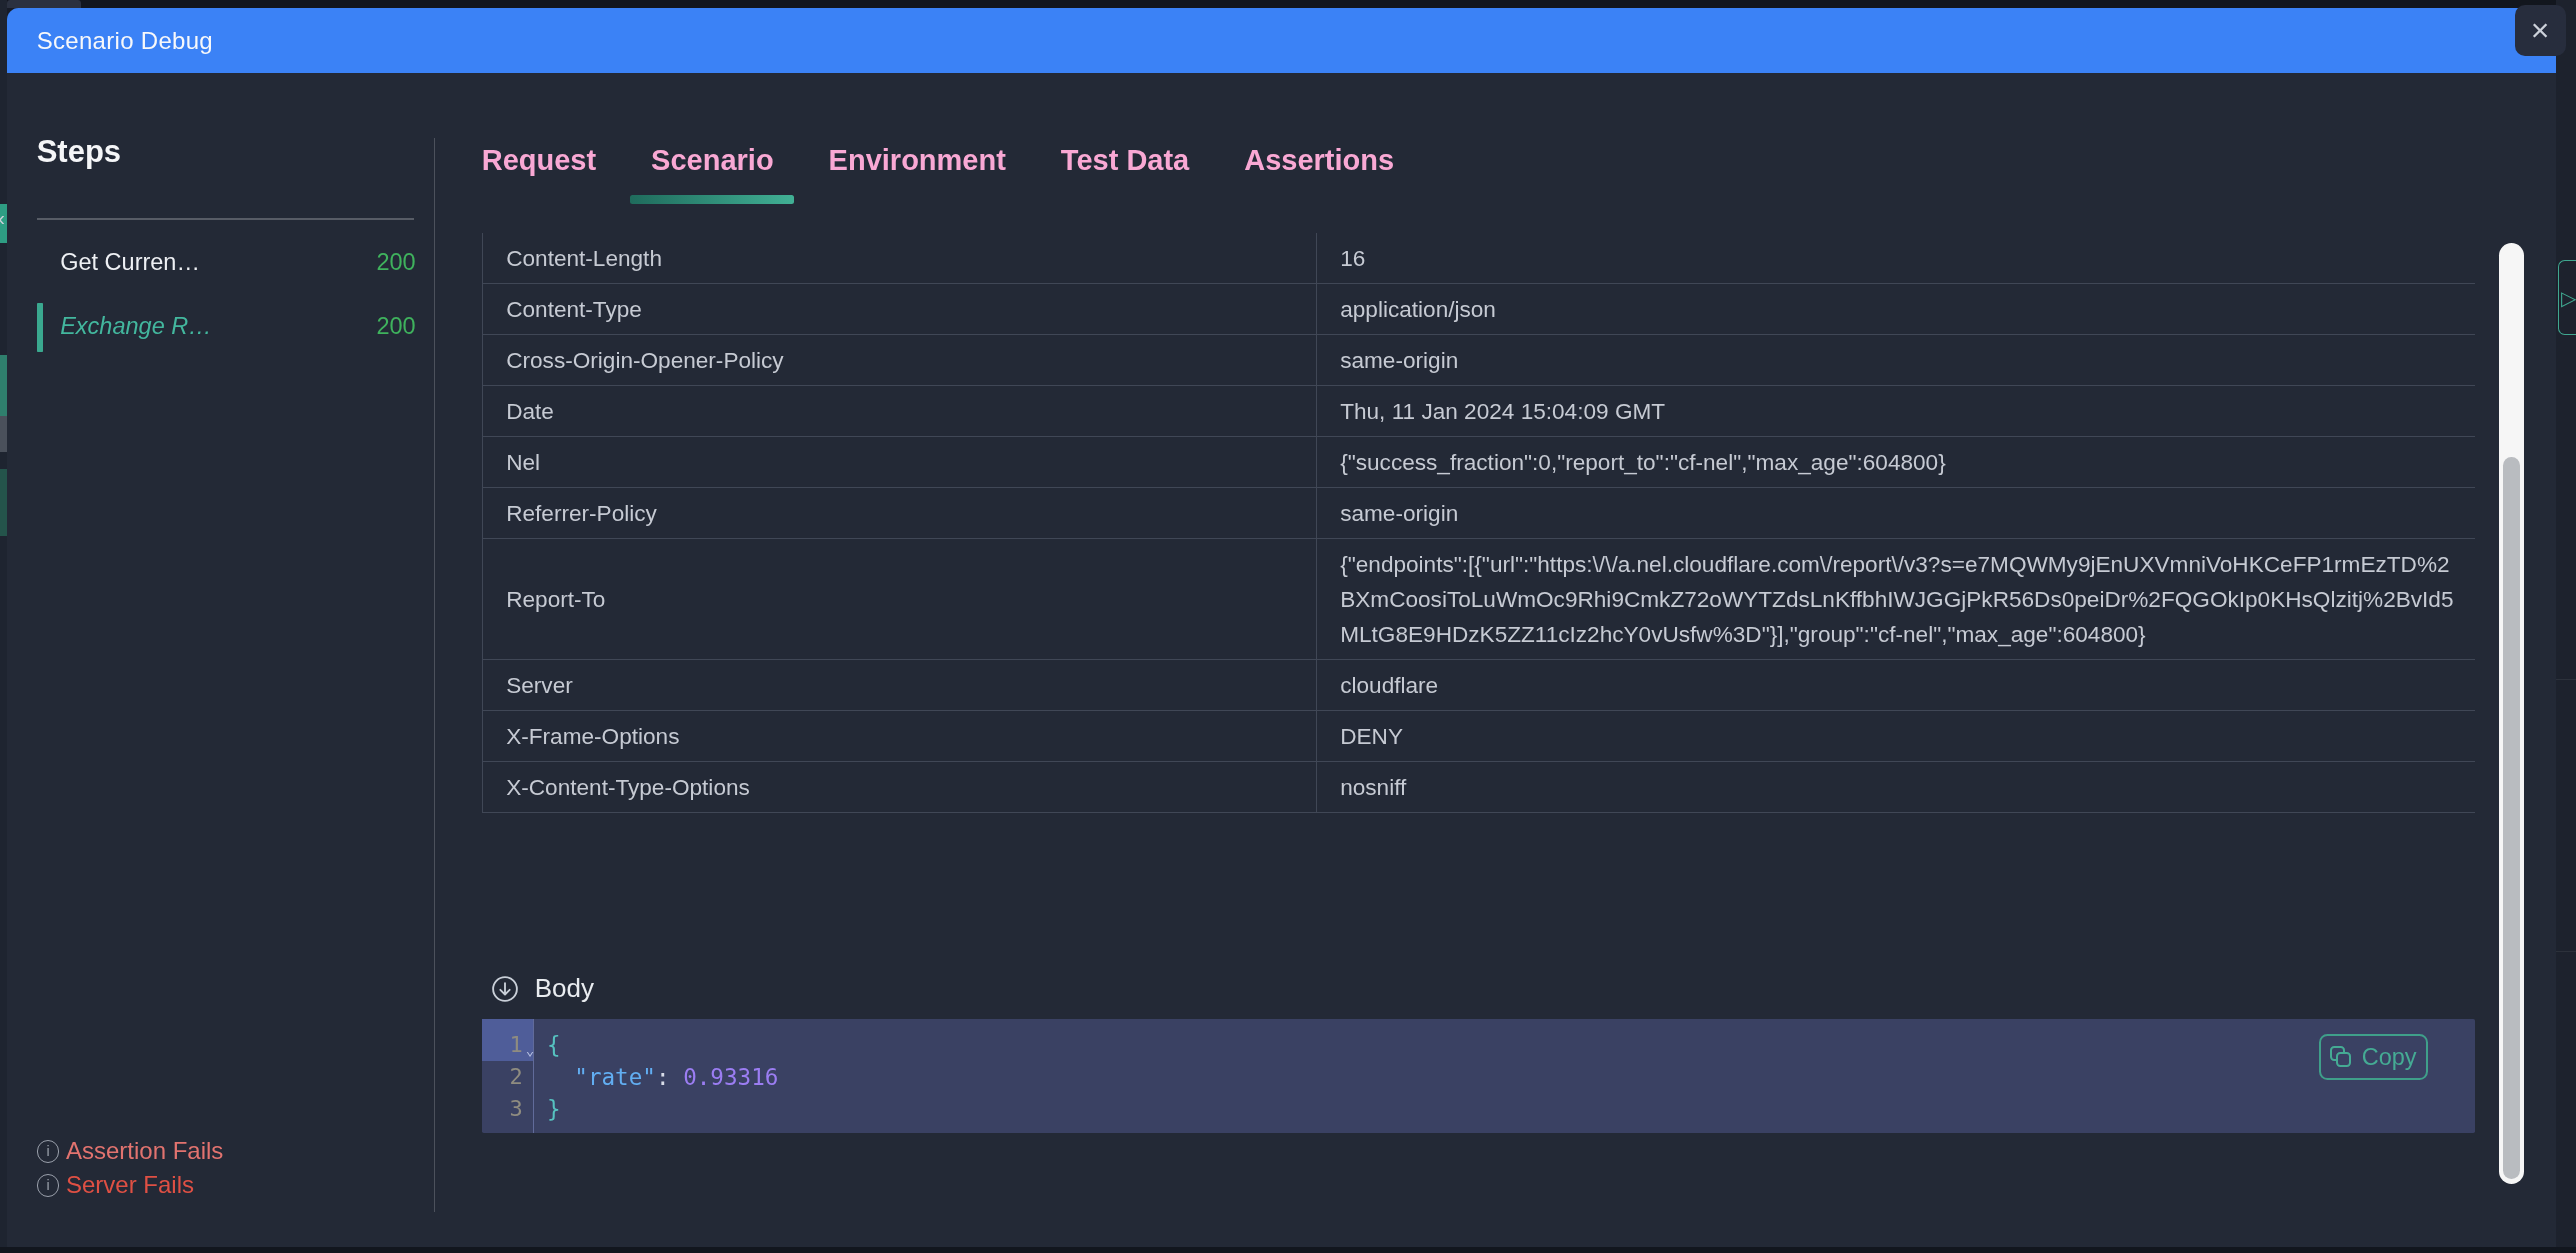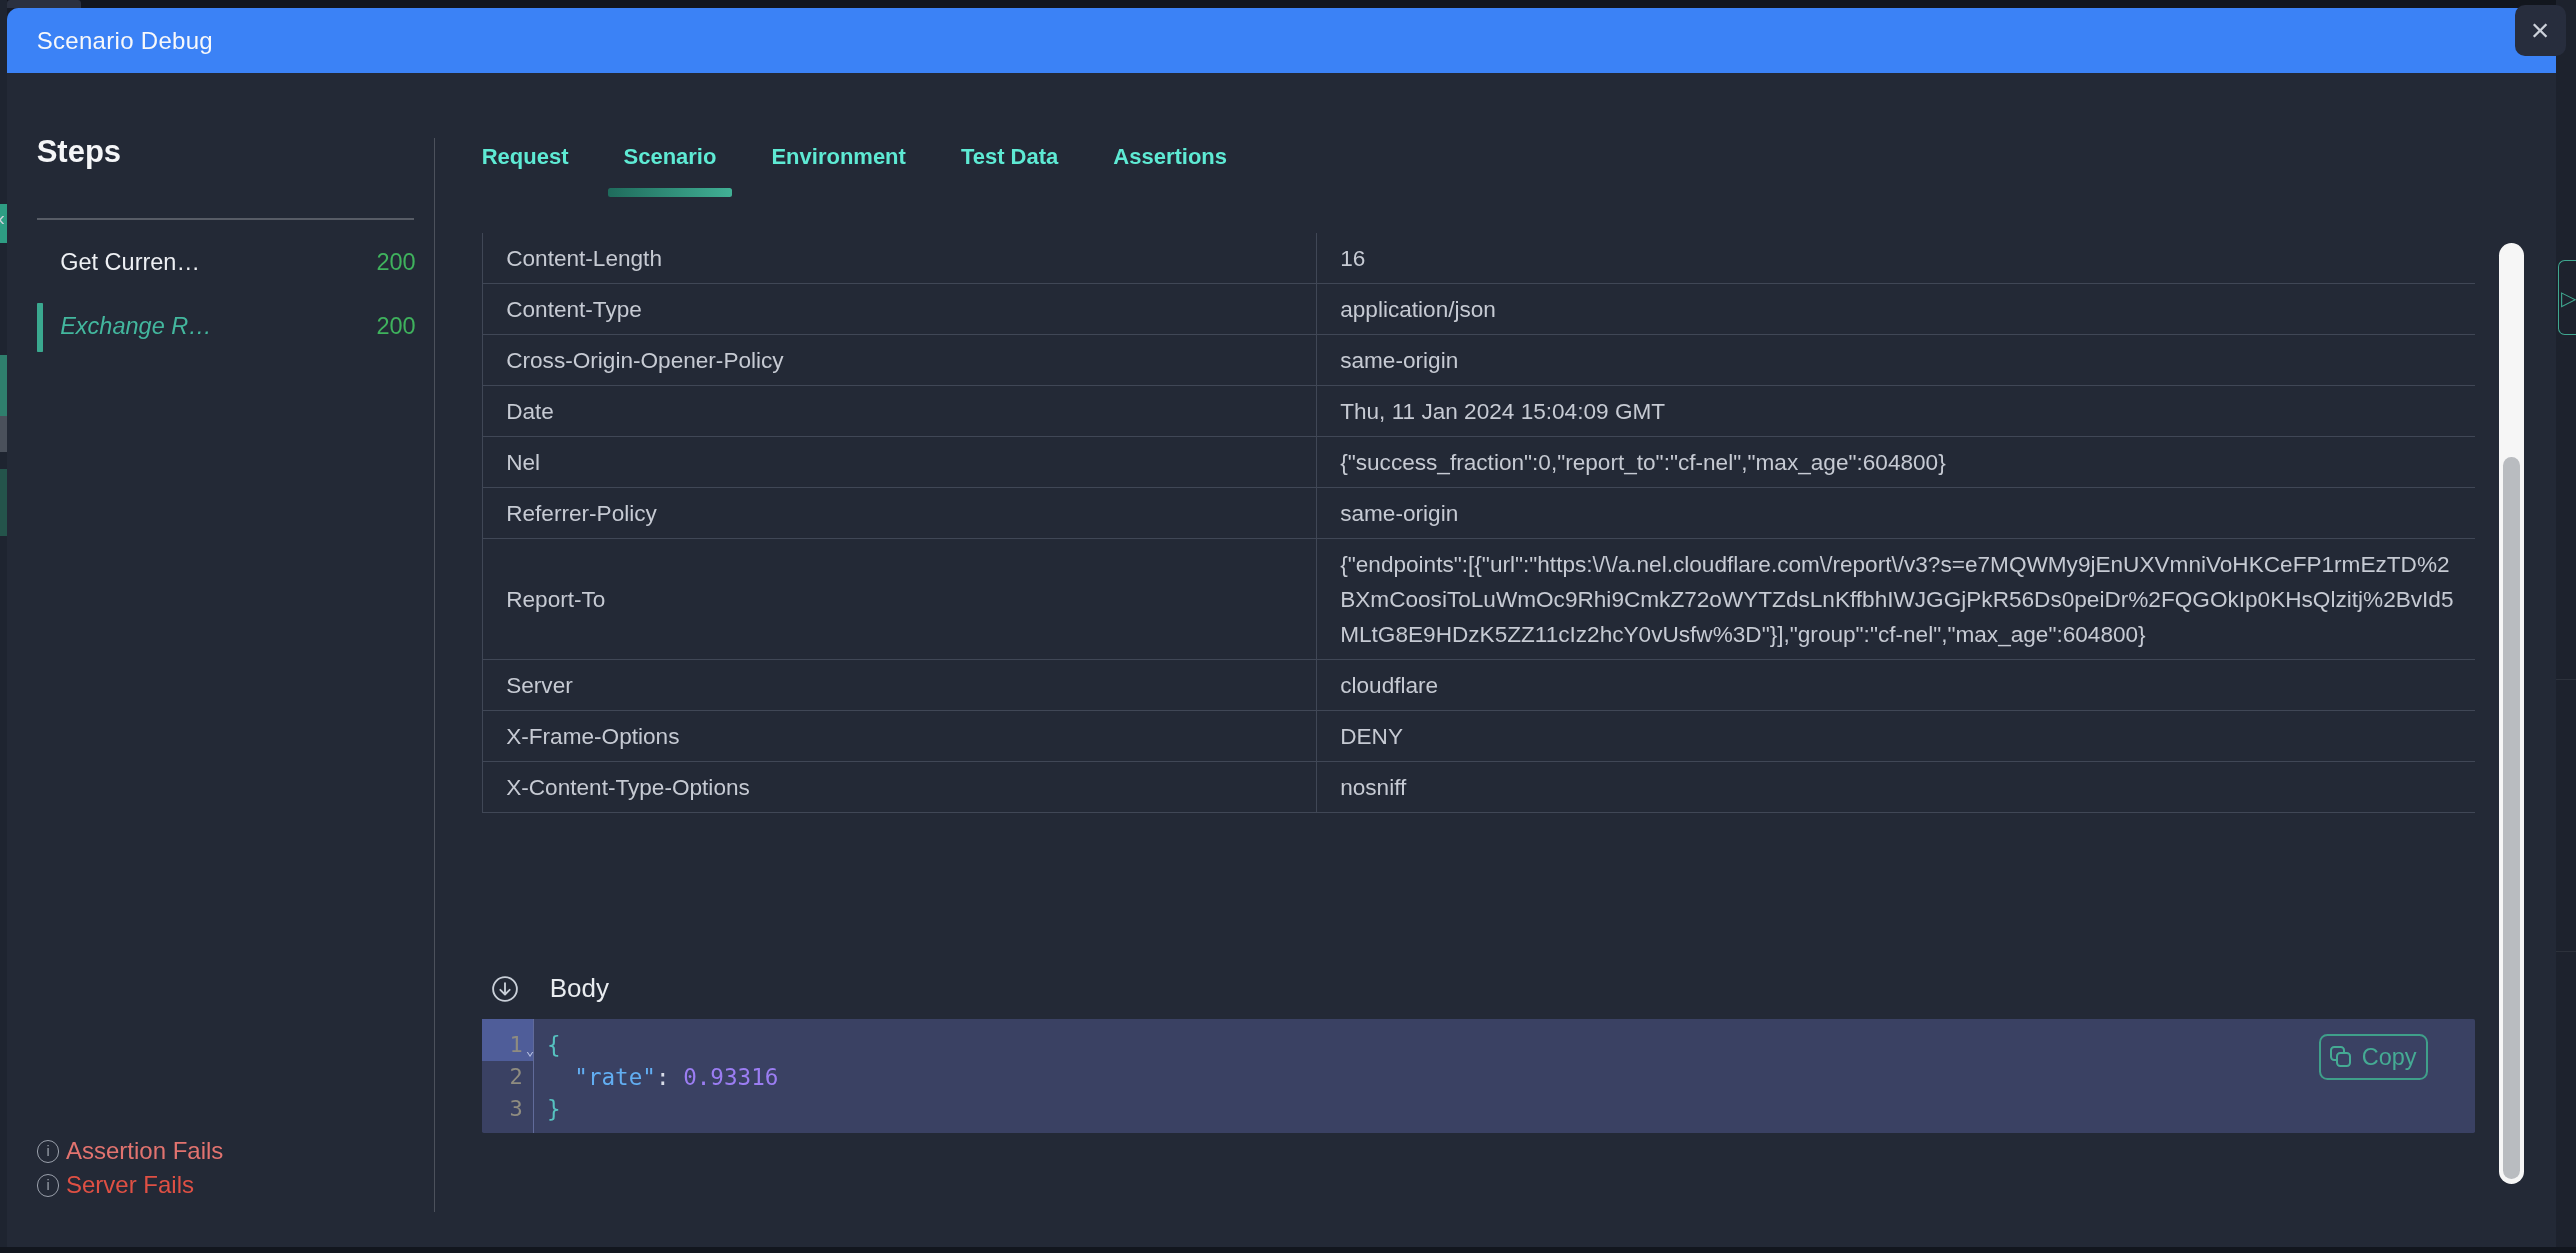--- a/index.html
+++ b/index.html
@@ -51,34 +51,34 @@
   .legend-item { display:flex; align-items:center; height:34px; }
   .info-icon { width:22.6px; height:22.6px; border:1.7px solid #9aa0ab; border-radius:50%;
                color:#9aa0ab; font-size:14.2px; display:flex; align-items:center; justify-content:center;
                font-style:normal; flex:0 0 auto; }
   .legend-label { margin-left:6.7px; font-size:24px; }
   .legend-item.salmon .legend-label { color:#e2736f; }
   .legend-item.red .legend-label { color:#df5044; }
 
   
   .tabs { position:absolute; left:475px; top:136px; display:flex; gap:55px; }
-  .tab { position:relative; font-size:22px; font-weight:600; color:#5eead4; padding-bottom:27px; cursor:pointer; }
+  .tab { position:relative; font-size:29px; font-weight:600; color:#f9a8d4; padding-bottom:27px; cursor:pointer; }
   .tab.active::after { content:""; position:absolute; left:-17%; bottom:0; width:134%; height:9.2px;
                        border-radius:2.5px; background:linear-gradient(to right,#1f6b5c,#41b095); }
 
   
   .headers-table { position:absolute; left:475px; top:225px; width:1993px; border-collapse:collapse;
                    border-left:1.7px solid rgba(140,150,170,0.28); }
   .headers-table td { border-bottom:1.7px solid rgba(140,150,170,0.28); font-size:22.6px; color:#c6cad3;
                       padding:7.5px 17px 7.5px 23.5px; line-height:35px; vertical-align:middle; }
   .headers-table td.key { width:834px; }
   .headers-table td.val { border-left:1.7px solid rgba(140,150,170,0.28); overflow-wrap:anywhere; word-break:break-all; }
 
   
-  .body-row { position:absolute; left:484px; top:965px; display:flex; align-items:center; gap:31px; }
+  .body-row { position:absolute; left:484px; top:965px; display:flex; align-items:center; gap:16px; }
   .body-label { font-size:26px; font-weight:500; color:#e9ecf0; }
 
   .code-block { position:absolute; left:475px; top:1011px; width:1993px; height:114px;
                 background:#3a4163; border-radius:1.7px; display:flex;
                 font-family:"DejaVu Sans Mono", monospace; }
   .gutter { width:52px; padding-top:10px; position:relative; border-right:1.7px solid rgba(130,142,200,0.55); }
   .gutter-line { height:32px; line-height:32px; text-align:right; padding-right:10px;
                  font-size:22px; color:#8f8c80; position:relative; }
   .gutter-line.hl { background:#4f5d99; }
   .gutter-line.hl::before { content:""; position:absolute; left:0; top:-10px; width:100%; height:10px; background:#4f5d99; }

